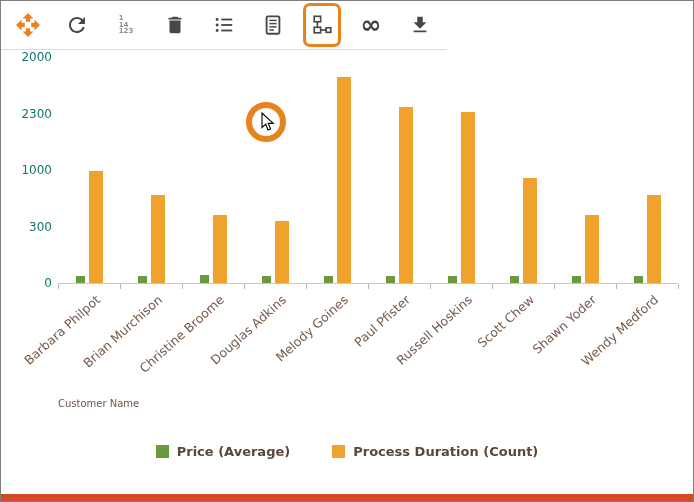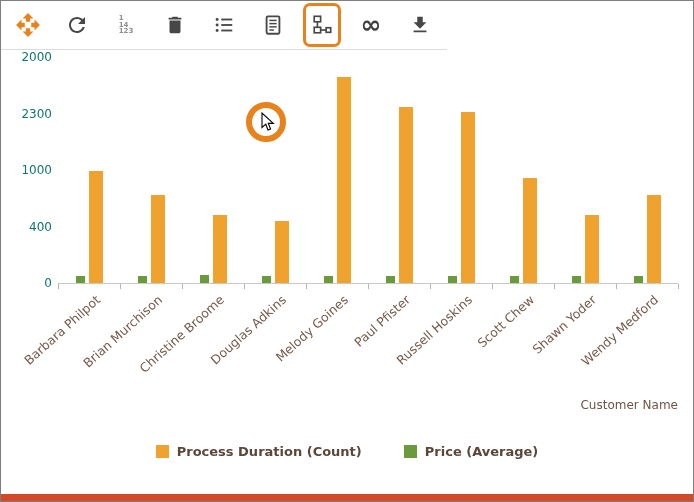--- a/index.html
+++ b/index.html
@@ -17,21 +17,21 @@
   .inf{font-size:25px;color:#3f3f3f;line-height:20px;font-weight:bold;}
 
   
   .plot{position:absolute;left:57px;top:57px;width:620px;height:226px;border-bottom:1px solid #c8c8c8;}
   .ytick{position:absolute;left:-52px;width:46px;text-align:right;font-size:12px;color:#0f766e;}
   .xtickmark{position:absolute;top:226px;width:1px;height:5px;background:#b5b5b5;}
   .bargroup{position:absolute;bottom:0;display:flex;align-items:flex-end;gap:4px;}
   .bar{display:block;}
   .xlabel{position:absolute;top:234px;width:140px;text-align:right;transform:rotate(-42deg);
           transform-origin:100% 0;font-size:12.5px;color:#775a4b;white-space:nowrap;}
-  .x-title{position:absolute;left:57px;width:620px;top:397px;text-align:right;font-size:12px;color:#6f5347;}
+  .x-title{position:absolute;left:57px;width:620px;top:397px;text-align:left;font-size:10px;color:#6f5347;}
   .legend{position:absolute;left:0;right:0;top:443px;display:flex;justify-content:center;gap:42px;}
   .legend-item{display:flex;align-items:center;gap:8px;cursor:pointer;}
   .swatch{width:13px;height:13px;display:inline-block;}
   .legend-label{font-size:13px;font-weight:bold;color:#5c4638;}
 
   
   .ring{position:absolute;left:245px;top:101px;width:40px;height:40px;border:6px solid #e8821c;
         border-radius:50%;background:transparent;}
   .cursor{position:absolute;left:260px;top:111px;width:14px;height:20px;}
   .bottom-bar{position:absolute;left:0;right:0;bottom:0;height:7px;}
@@ -97,21 +97,21 @@
     </div>
     <div class="tool">
       <svg width="22" height="22" viewBox="0 0 24 24">
         <path fill="#474747" d="M19 9h-4V3H9v6H5l7 7 7-7zM5 18v2h14v-2H5z"></path>
       </svg>
     </div>
   </div>
 
   <div class="plot">
       <div class="ytick" style="top: 218px;">0</div>
-      <div class="ytick" style="top: 161.5px;">400</div>
+      <div class="ytick" style="top: 161.5px;">300</div>
       <div class="ytick" style="top: 105px;">1000</div>
       <div class="ytick" style="top: 48.5px;">2300</div>
       <div class="ytick" style="top: -8px;">2000</div>
       <div class="xtickmark" style="left: 0px;"></div>
       <div class="xtickmark" style="left: 62px;"></div>
       <div class="xtickmark" style="left: 124px;"></div>
       <div class="xtickmark" style="left: 186px;"></div>
       <div class="xtickmark" style="left: 248px;"></div>
       <div class="xtickmark" style="left: 310px;"></div>
       <div class="xtickmark" style="left: 372px;"></div>
@@ -168,26 +168,26 @@
         <div class="bar" style="width: 9px; height: 6.78px; background: rgb(106, 154, 60);"></div>
         <div class="bar" style="width: 14px; height: 88.14px; background: rgb(240, 162, 46);"></div>
       </div>
       <div class="xlabel" style="left: 453px;">Wendy Medford</div>
     </div>
 
   <div class="x-title">Customer Name</div>
 
   <div class="legend">
       <div class="legend-item">
+        <span class="swatch" style="background: rgb(106, 154, 60);"></span>
+        <span class="legend-label">Price (Average)</span>
+      </div>
+      <div class="legend-item">
         <span class="swatch" style="background: rgb(240, 162, 46);"></span>
         <span class="legend-label">Process Duration (Count)</span>
-      </div>
-      <div class="legend-item">
-        <span class="swatch" style="background: rgb(106, 154, 60);"></span>
-        <span class="legend-label">Price (Average)</span>
       </div>
     </div>
 
   <div class="ring"></div>
   <svg class="cursor" viewBox="0 0 14 20">
     <path d="M1 1 L1 15.5 L4.8 12.2 L7 18 L9.6 17 L7.3 11.4 L12.3 11.4 Z" fill="#ffffff" stroke="#000000" stroke-width="1.1"></path>
   </svg>
   <div class="bottom-bar" style="background: rgb(210, 74, 40);"></div>
 
 </div>

